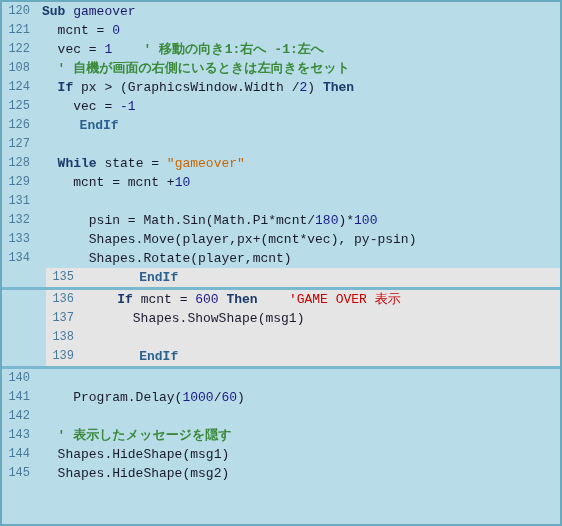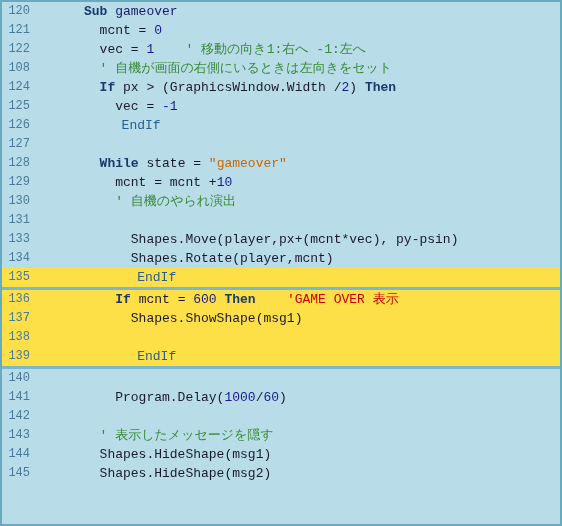--- a/index.html
+++ b/index.html
@@ -17,43 +17,43 @@
       background: #b8dce8;
       border: 2px solid #6aaabf;
       overflow: hidden;
       position: relative;
     }
     .code-row {
       display: flex;
       align-items: center;
       min-height: 19px;
       line-height: 19px;
-      gap: 42px;
     }
     .code-row.highlighted {
-      background: #fde047;
+      background: #e5e5e5;
+      margin-left: 44px;
     }
     .line-num {
       min-width: 36px;
       text-align: right;
       padding-right: 8px;
       color: #4a7a9a;
       user-select: none;
       font-size: 12px;
     }
     .code-content {
       flex: 1;
       padding-left: 4px;
       white-space: pre;
       color: #1a1a2e;
     }
     .kw { color: #1a3a6a; font-weight: bold; } 
-    .kw-end { color: #2a6090; font-weight: normal; padding-left: 22px; }
+    .kw-end { color: #2a6090; font-weight: bold; padding-left: 22px; }
     .str { color: #cc6600; } 
-    .comment { color: #3a8a3a; } 
+    .comment { color: #3a8a3a; font-weight: bold; } 
     .num { color: #1a1a8a; }
     .func { color: #1a1a6a; }
     .red-str { color: #cc0000; }
     .separator {
       height: 3px;
       background: #7ab8d0;
     }
   </style>
 </head>
 <body>
@@ -103,29 +103,29 @@
   <div class="code-row">
     <span class="line-num">128</span>
     <span class="code-content">  <span class="kw">While</span> state = <span class="str">"gameover"</span></span>
   </div>
 
   <div class="code-row">
     <span class="line-num">129</span>
     <span class="code-content">    mcnt = mcnt +<span class="num">10</span></span>
   </div>
 
-  <div class="code-row">
-    <span class="line-num">130</span>
-    <span class="code-content">    <span class="comment">' 自機のやられ演出</span></span>
-  </div>
 
   <div class="code-row">
     <span class="line-num">131</span>
   </div>
 
+  <div class="code-row">
+    <span class="line-num">132</span>
+    <span class="code-content">      psin = Math.Sin(Math.Pi*mcnt/<span class="num">180</span>)*<span class="num">100</span></span>
+  </div>
 
   <div class="code-row">
     <span class="line-num">133</span>
     <span class="code-content">      Shapes.Move(player,px+(mcnt*vec), py-psin)</span>
   </div>
 
   <div class="code-row">
     <span class="line-num">134</span>
     <span class="code-content">      Shapes.Rotate(player,mcnt)</span>
   </div>

